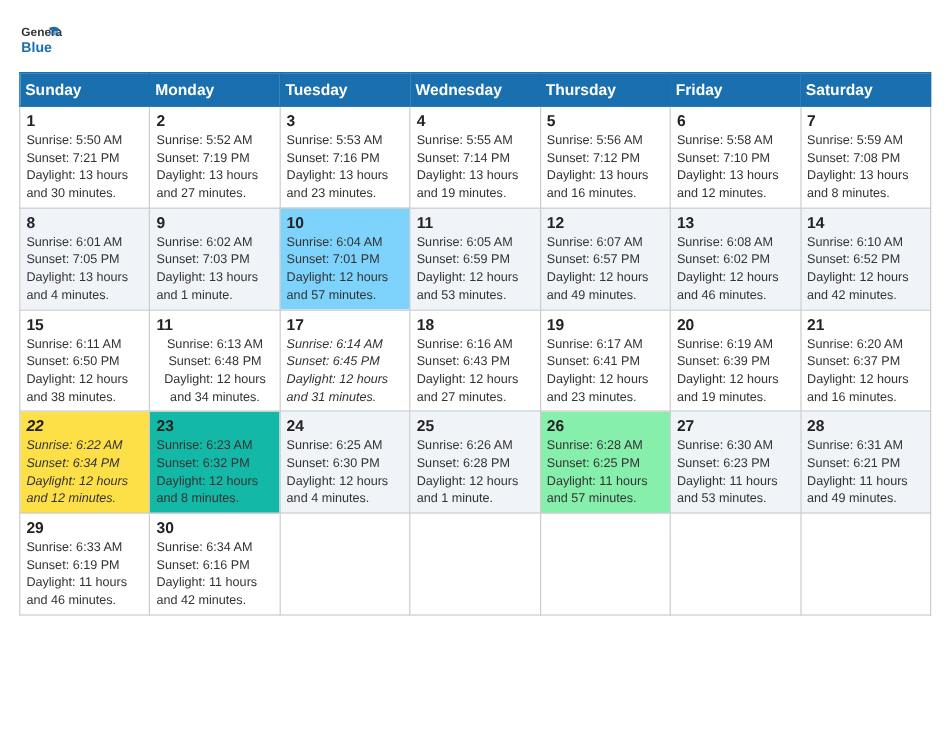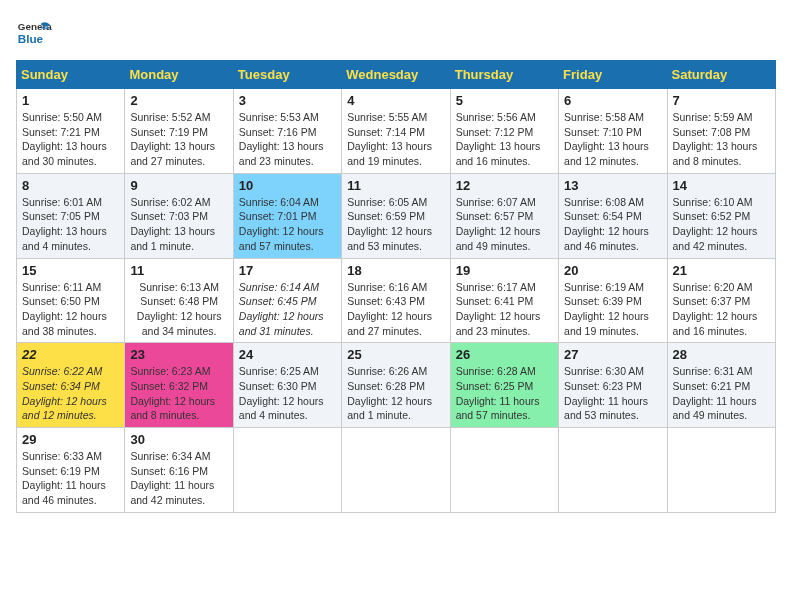--- a/index.html
+++ b/index.html
@@ -37,21 +37,21 @@
       font-size: 14px;
       color: #555;
     }
     .calendar {
       width: 100%;
       border-collapse: collapse;
       font-size: 11px;
     }
     .calendar th {
       background-color: #1a6faf;
-      color: #fde047;
+      color: #ffffff;
       padding: 6px 4px;
       text-align: left;
       font-size: 13px;
       font-weight: bold;
       border: 1px solid #1a6faf;
     }
     .calendar td {
       border: 1px solid #ccc;
       padding: 4px 5px;
       vertical-align: top;
@@ -199,21 +199,21 @@
         <td style="background: rgb(240, 244, 248);">
           <span class="day-num">12</span>
           <div class="day-info" style="white-space: pre-line;">Sunrise: 6:07 AM
 Sunset: 6:57 PM
 Daylight: 12 hours
 and 49 minutes.</div>
         </td>
         <td style="background: rgb(240, 244, 248);">
           <span class="day-num">13</span>
           <div class="day-info" style="white-space: pre-line;">Sunrise: 6:08 AM
-Sunset: 6:54 PM
+Sunset: 6:02 PM
 Daylight: 12 hours
 and 46 minutes.</div>
         </td>
         <td style="background: rgb(240, 244, 248);">
           <span class="day-num">14</span>
           <div class="day-info" style="white-space: pre-line;">Sunrise: 6:10 AM
 Sunset: 6:52 PM
 Daylight: 12 hours
 and 42 minutes.</div>
         </td>
@@ -270,21 +270,21 @@
         </td>
       </tr>
       <tr>
         <td style="background: #fde047; font-style: italic;">
           <span class="day-num">22</span>
           <div class="day-info" style="white-space: pre-line;">Sunrise: 6:22 AM
 Sunset: 6:34 PM
 Daylight: 12 hours
 and 12 minutes.</div>
         </td>
-        <td style="background: #ec4899;">
+        <td style="background: #14b8a6;">
           <span class="day-num">23</span>
           <div class="day-info" style="white-space: pre-line;">Sunrise: 6:23 AM
 Sunset: 6:32 PM
 Daylight: 12 hours
 and 8 minutes.</div>
         </td>
         <td style="background: rgb(240, 244, 248);">
           <span class="day-num">24</span>
           <div class="day-info" style="white-space: pre-line;">Sunrise: 6:25 AM
 Sunset: 6:30 PM

